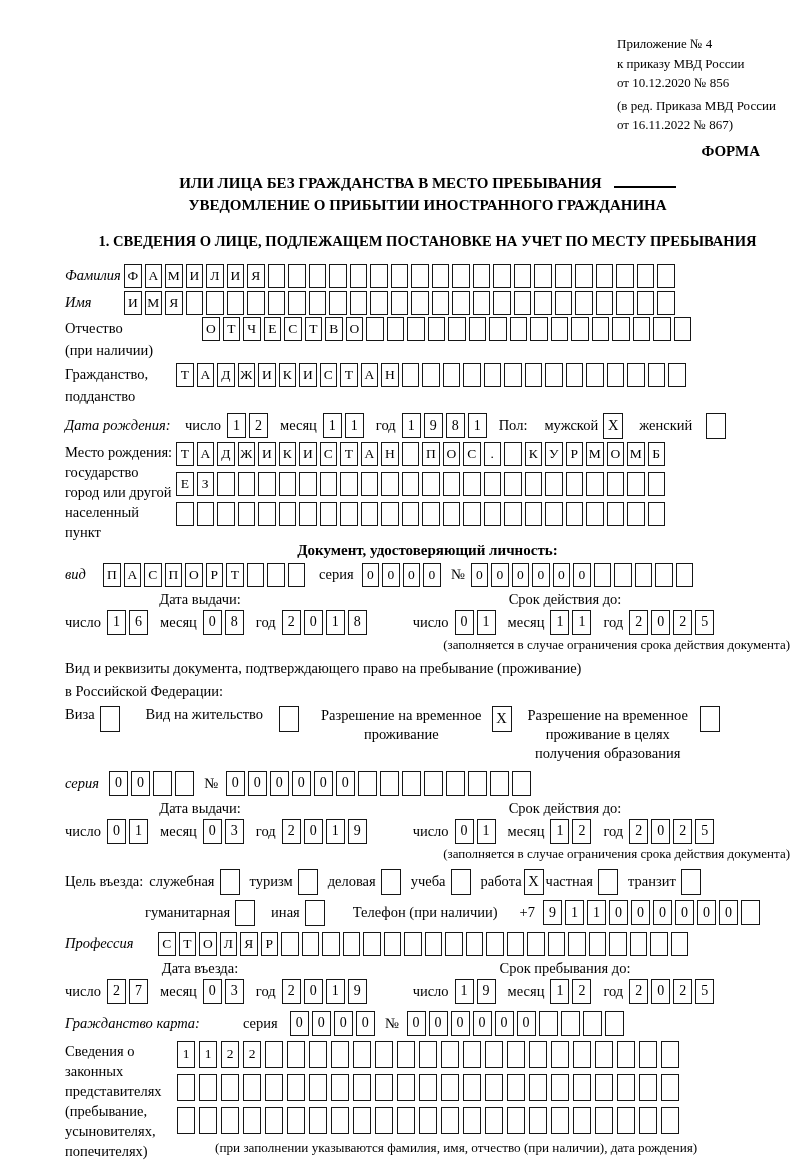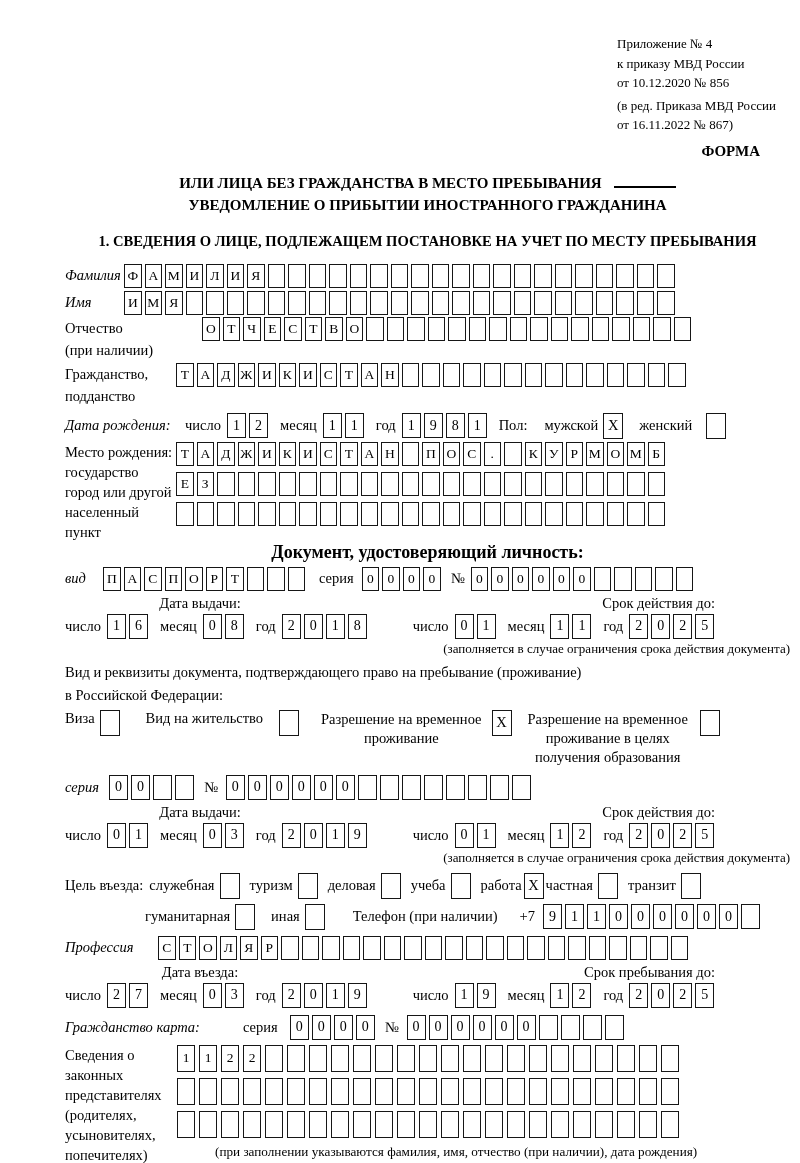--- a/index.html
+++ b/index.html
@@ -39,21 +39,21 @@
     font-size:14.5px; margin-left:5px;
   }
 
   .group { display:flex; margin-top:2px; align-items:flex-start; }
   .glabels { flex:none; line-height:22px; }
   .gcells .cells { margin-bottom:6px; }
 
   
   .dhdr { display:flex; margin-top:4px; line-height:17px; }
   .dhdr .h1 { width:270px; text-align:center; }
-  .dhdr .h2 { width:300px; margin-left:80px; text-align:right; }
+  .dhdr .h2 { width:300px; margin-left:80px; text-align:center; }
   .dvals { display:flex; align-items:center; margin-top:2px; }
   .dg { display:flex; align-items:center; }
   .dg .dw { margin:0 6px 0 12px; }
   .dg .dw:first-child { margin-left:0; }
   .dv-right { margin-left:46px; }
   .note { font-size:13px; text-align:right; margin-top:2px; line-height:16px; }
 
   .plain { margin-top:5px; line-height:21px; }
 
   .opts { display:flex; align-items:flex-start; margin-top:4px; }
@@ -336,21 +336,21 @@
             <span class="cell"></span>
             <span class="cell"></span>
             <span class="cell"></span>
             <span class="cell"></span>
             <span class="cell"></span>
             <span class="cell"></span>
           </span>
       </div>
     </div>
 
-    <div class="sec" style="margin-top:0; font-size:18px">Документ, удостоверяющий личность:</div>
+    <div class="sec" style="margin-top:0; font-size:15px">Документ, удостоверяющий личность:</div>
 
     <div class="row" style="margin-top:4px">
       <span class="lbl" style="width:38px">вид</span>
       <span class="cells">
           <span class="cell">П</span>
           <span class="cell">А</span>
           <span class="cell">С</span>
           <span class="cell">П</span>
           <span class="cell">О</span>
           <span class="cell">Р</span>
@@ -660,21 +660,21 @@
           <span class="cell"></span>
           <span class="cell"></span>
         </span>
     </div>
 
     <div class="group" style="margin-top:5px">
       <div class="glabels" style="width:112px; line-height:20px">
         <div>Сведения о</div>
         <div>законных</div>
         <div>представителях</div>
-        <div>(родителях,</div>
+        <div>(пребывание,</div>
         <div>усыновителях,</div>
         <div>попечителях)</div>
       </div>
       <div class="gcells">
         <span class="cells xl">
             <span class="cell">1</span>
             <span class="cell">1</span>
             <span class="cell">2</span>
             <span class="cell">2</span>
             <span class="cell"></span>

